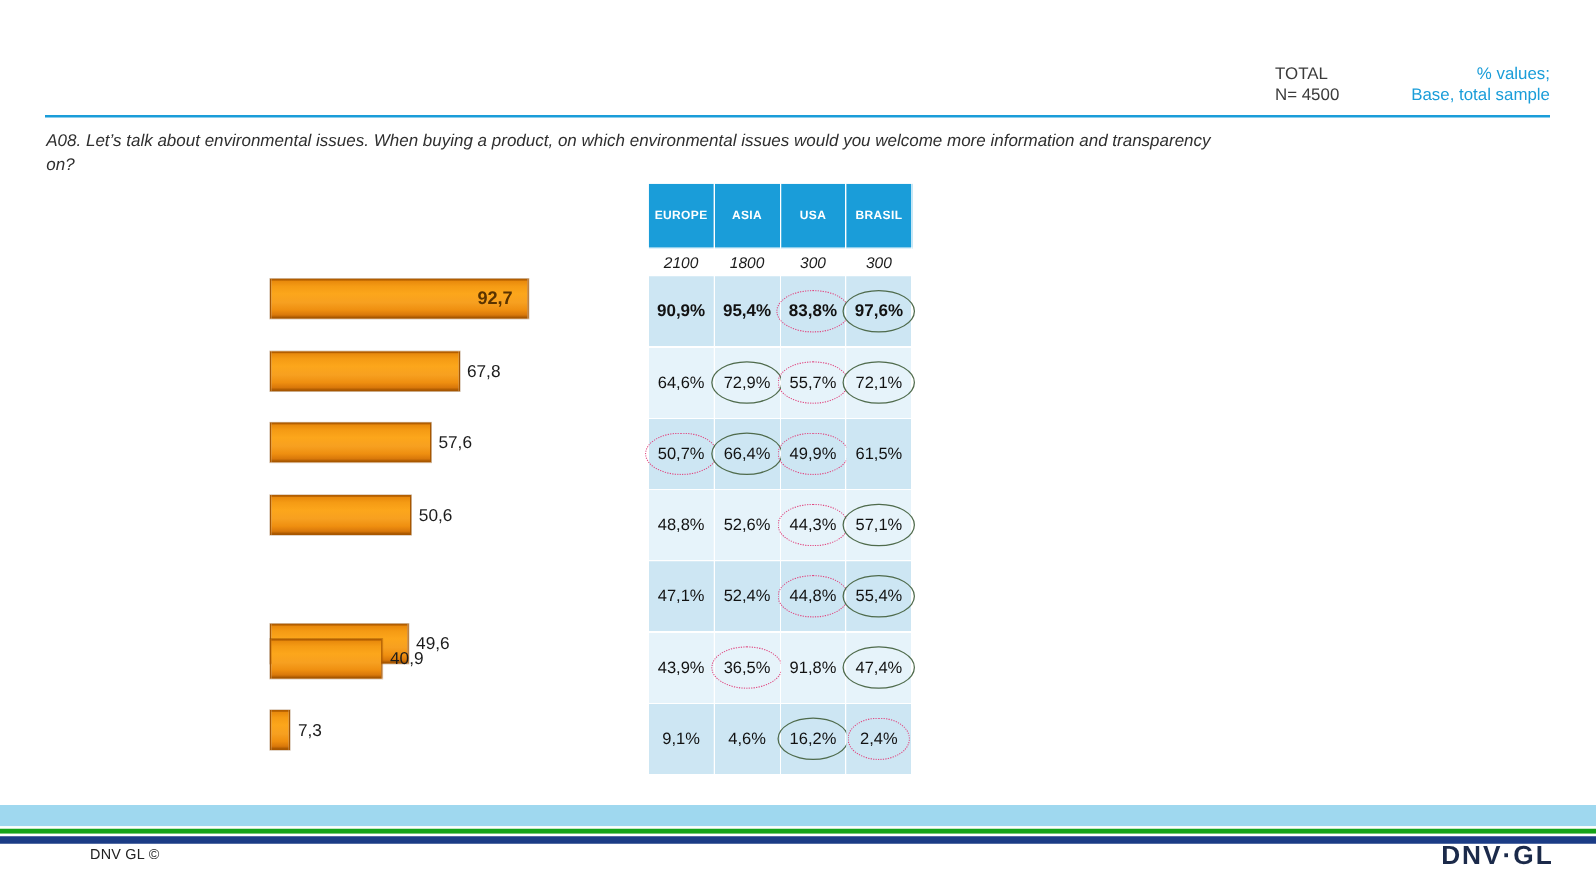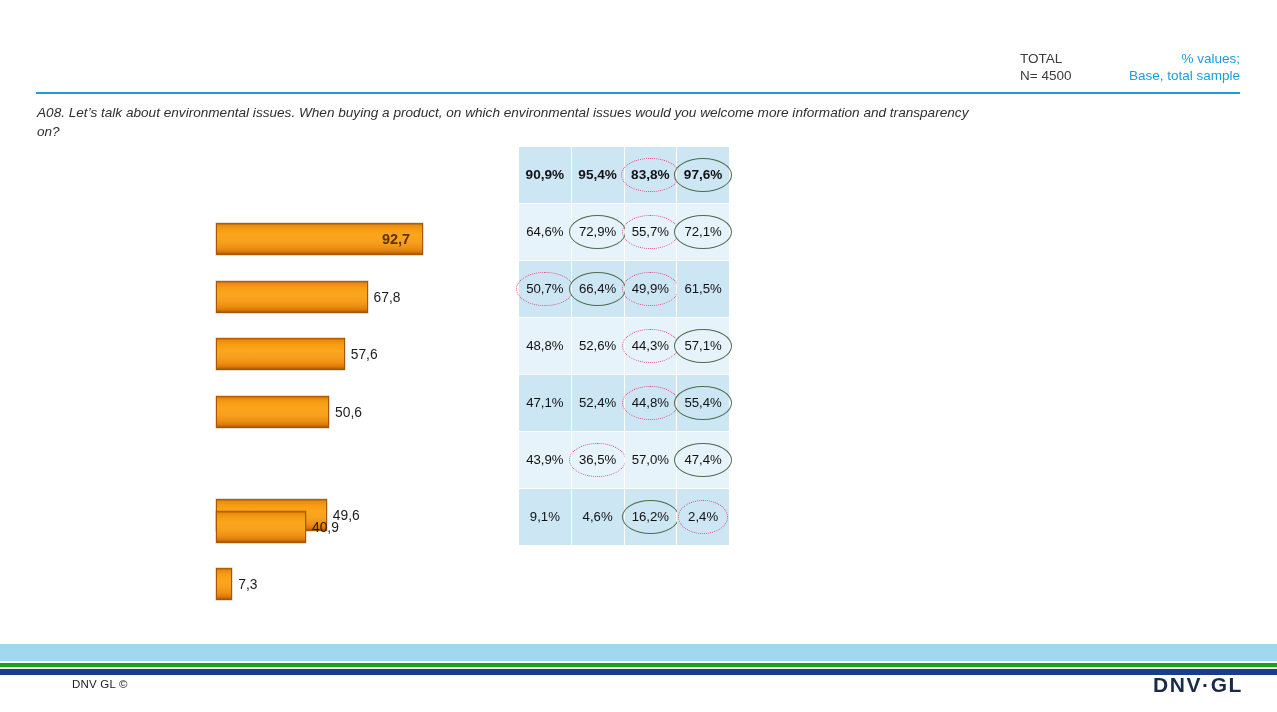--- a/index.html
+++ b/index.html
@@ -165,20 +165,32 @@
 
   <div class="table">
     <table class="tbl">
       <colgroup>
           <col>
           <col>
           <col>
           <col>
         </colgroup>
       <thead>
+        <tr id="hdr-row">
+            <th class="hdr">EUROPE</th>
+            <th class="hdr">ASIA</th>
+            <th class="hdr">USA</th>
+            <th class="hdr">BRASIL</th>
+          </tr>
+        <tr id="base-row">
+            <td class="base">2100</td>
+            <td class="base">1800</td>
+            <td class="base">300</td>
+            <td class="base">300</td>
+          </tr>
       </thead>
       <tbody id="tbody">
           <tr class="shade-a net">
             <td class="cell"><span class="cell-inner">90,9%</span></td>
             <td class="cell"><span class="cell-inner">95,4%</span></td>
             <td class="cell"><span class="cell-inner lo">83,8%</span></td>
             <td class="cell"><span class="cell-inner hi">97,6%</span></td>
           </tr>
           <tr class="shade-b">
             <td class="cell"><span class="cell-inner">64,6%</span></td>
@@ -200,21 +212,21 @@
           </tr>
           <tr class="shade-a">
             <td class="cell"><span class="cell-inner">47,1%</span></td>
             <td class="cell"><span class="cell-inner">52,4%</span></td>
             <td class="cell"><span class="cell-inner lo">44,8%</span></td>
             <td class="cell"><span class="cell-inner hi">55,4%</span></td>
           </tr>
           <tr class="shade-b">
             <td class="cell"><span class="cell-inner">43,9%</span></td>
             <td class="cell"><span class="cell-inner lo">36,5%</span></td>
-            <td class="cell"><span class="cell-inner">57,0%</span></td>
+            <td class="cell"><span class="cell-inner">91,8%</span></td>
             <td class="cell"><span class="cell-inner hi">47,4%</span></td>
           </tr>
           <tr class="shade-a">
             <td class="cell"><span class="cell-inner">9,1%</span></td>
             <td class="cell"><span class="cell-inner">4,6%</span></td>
             <td class="cell"><span class="cell-inner hi">16,2%</span></td>
             <td class="cell"><span class="cell-inner lo">2,4%</span></td>
           </tr>
         </tbody>
     </table>

